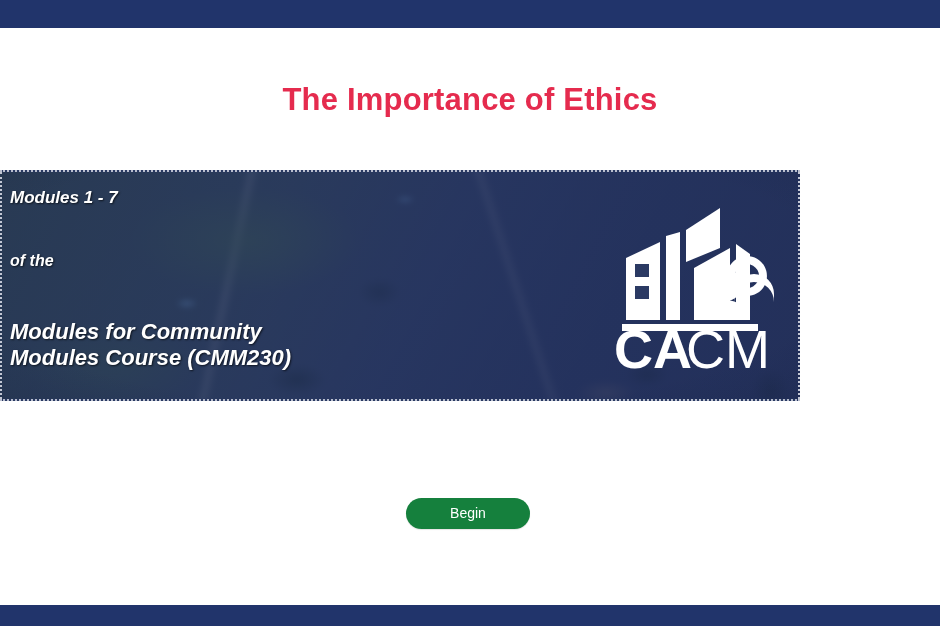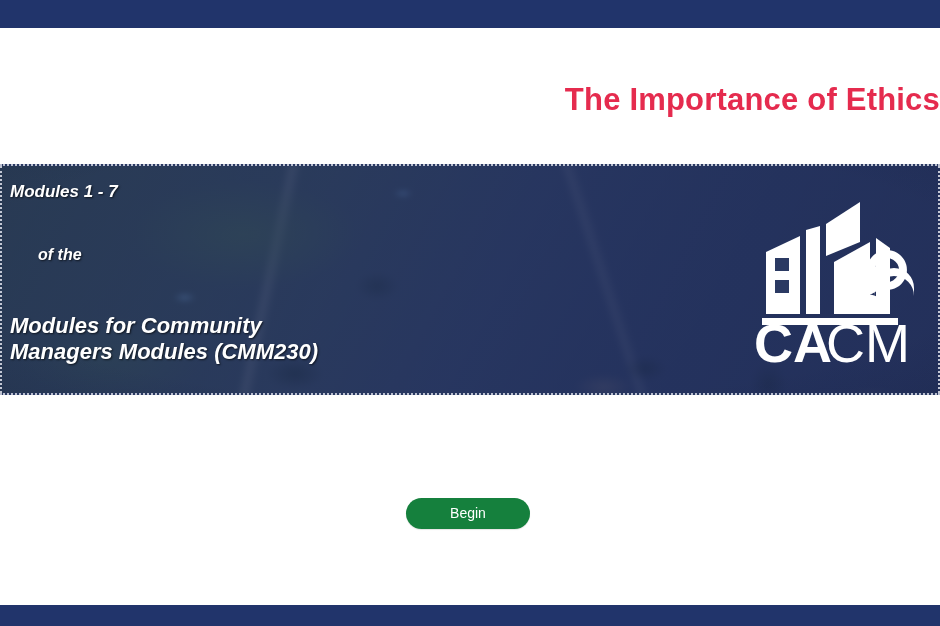--- a/index.html
+++ b/index.html
@@ -27,33 +27,33 @@
     left: 0; top: 605px;
     width: 940px; height: 21px;
     background: #21346B;
   }
 
   
   .slide-title {
     position: absolute;
     left: 0; top: 82px;
     width: 940px;
-    text-align: right;
+    text-align: center;
     font-size: 31px;
     font-weight: bold;
     color: #E52B4E;
     letter-spacing: 0.2px;
     white-space: nowrap;
   }
 
   
   .hero {
     position: absolute;
-    left: 0; top: 164px;
-    width: 940px; height: 231px;
+    left: 0; top: 170px;
+    width: 800px; height: 231px;
     overflow: hidden;
     border-top: 2px dotted #b9bece;
     border-bottom: 2px dotted #b9bece;
     box-sizing: border-box;
     background: #2a3a63;
   }
   .hero-left-edge {
     position: absolute;
     left: 0; top: 0;
     width: 3px; height: 100%;
@@ -133,21 +133,21 @@
   }
   .hero-line {
     font-style: italic;
     font-weight: bold;
     color: #ffffff;
     text-shadow: 1px 1px 2px rgba(0,0,0,.65);
     white-space: nowrap;
     line-height: 1.18;
   }
   .hero-modules { font-size: 17px; }
-  .hero-ofthe   { font-size: 16px; margin-top: 44px; margin-left: 28px; }
+  .hero-ofthe   { font-size: 16px; margin-top: 44px; }
   .hero-course  { font-size: 22px; margin-top: 48px; }
   .hero-course-2 { font-size: 22px; }
 
   
   .logo {
     position: absolute;
     right: 12px; top: 30px;
     width: 180px; height: 172px;
     z-index: 5;
   }
@@ -184,21 +184,21 @@
   <div class="photo"></div>
   <div class="photo-tint"></div>
   <div class="photo-vignette"></div>
   <div class="hero-left-edge"></div>
   <div class="hero-right-edge"></div>
 
   <div class="hero-text">
     <div class="hero-line hero-modules">Modules 1 - 7</div>
     <div class="hero-line hero-ofthe">of the</div>
     <div class="hero-line hero-course">Modules for Community</div>
-    <div class="hero-line hero-course-2">Managers Modules (CMM230)</div>
+    <div class="hero-line hero-course-2">Modules Course (CMM230)</div>
   </div>
 
   <div class="logo">
     <svg viewBox="0 0 180 172" xmlns="http://www.w3.org/2000/svg">
       <g fill="#ffffff">
 
         <path d="M18 56 L52 40 L52 118 L18 118 Z"></path>
 
         <rect x="27" y="62" width="14" height="13" fill="#2b3a63"></rect>
         <rect x="27" y="84" width="14" height="13" fill="#2b3a63"></rect>

